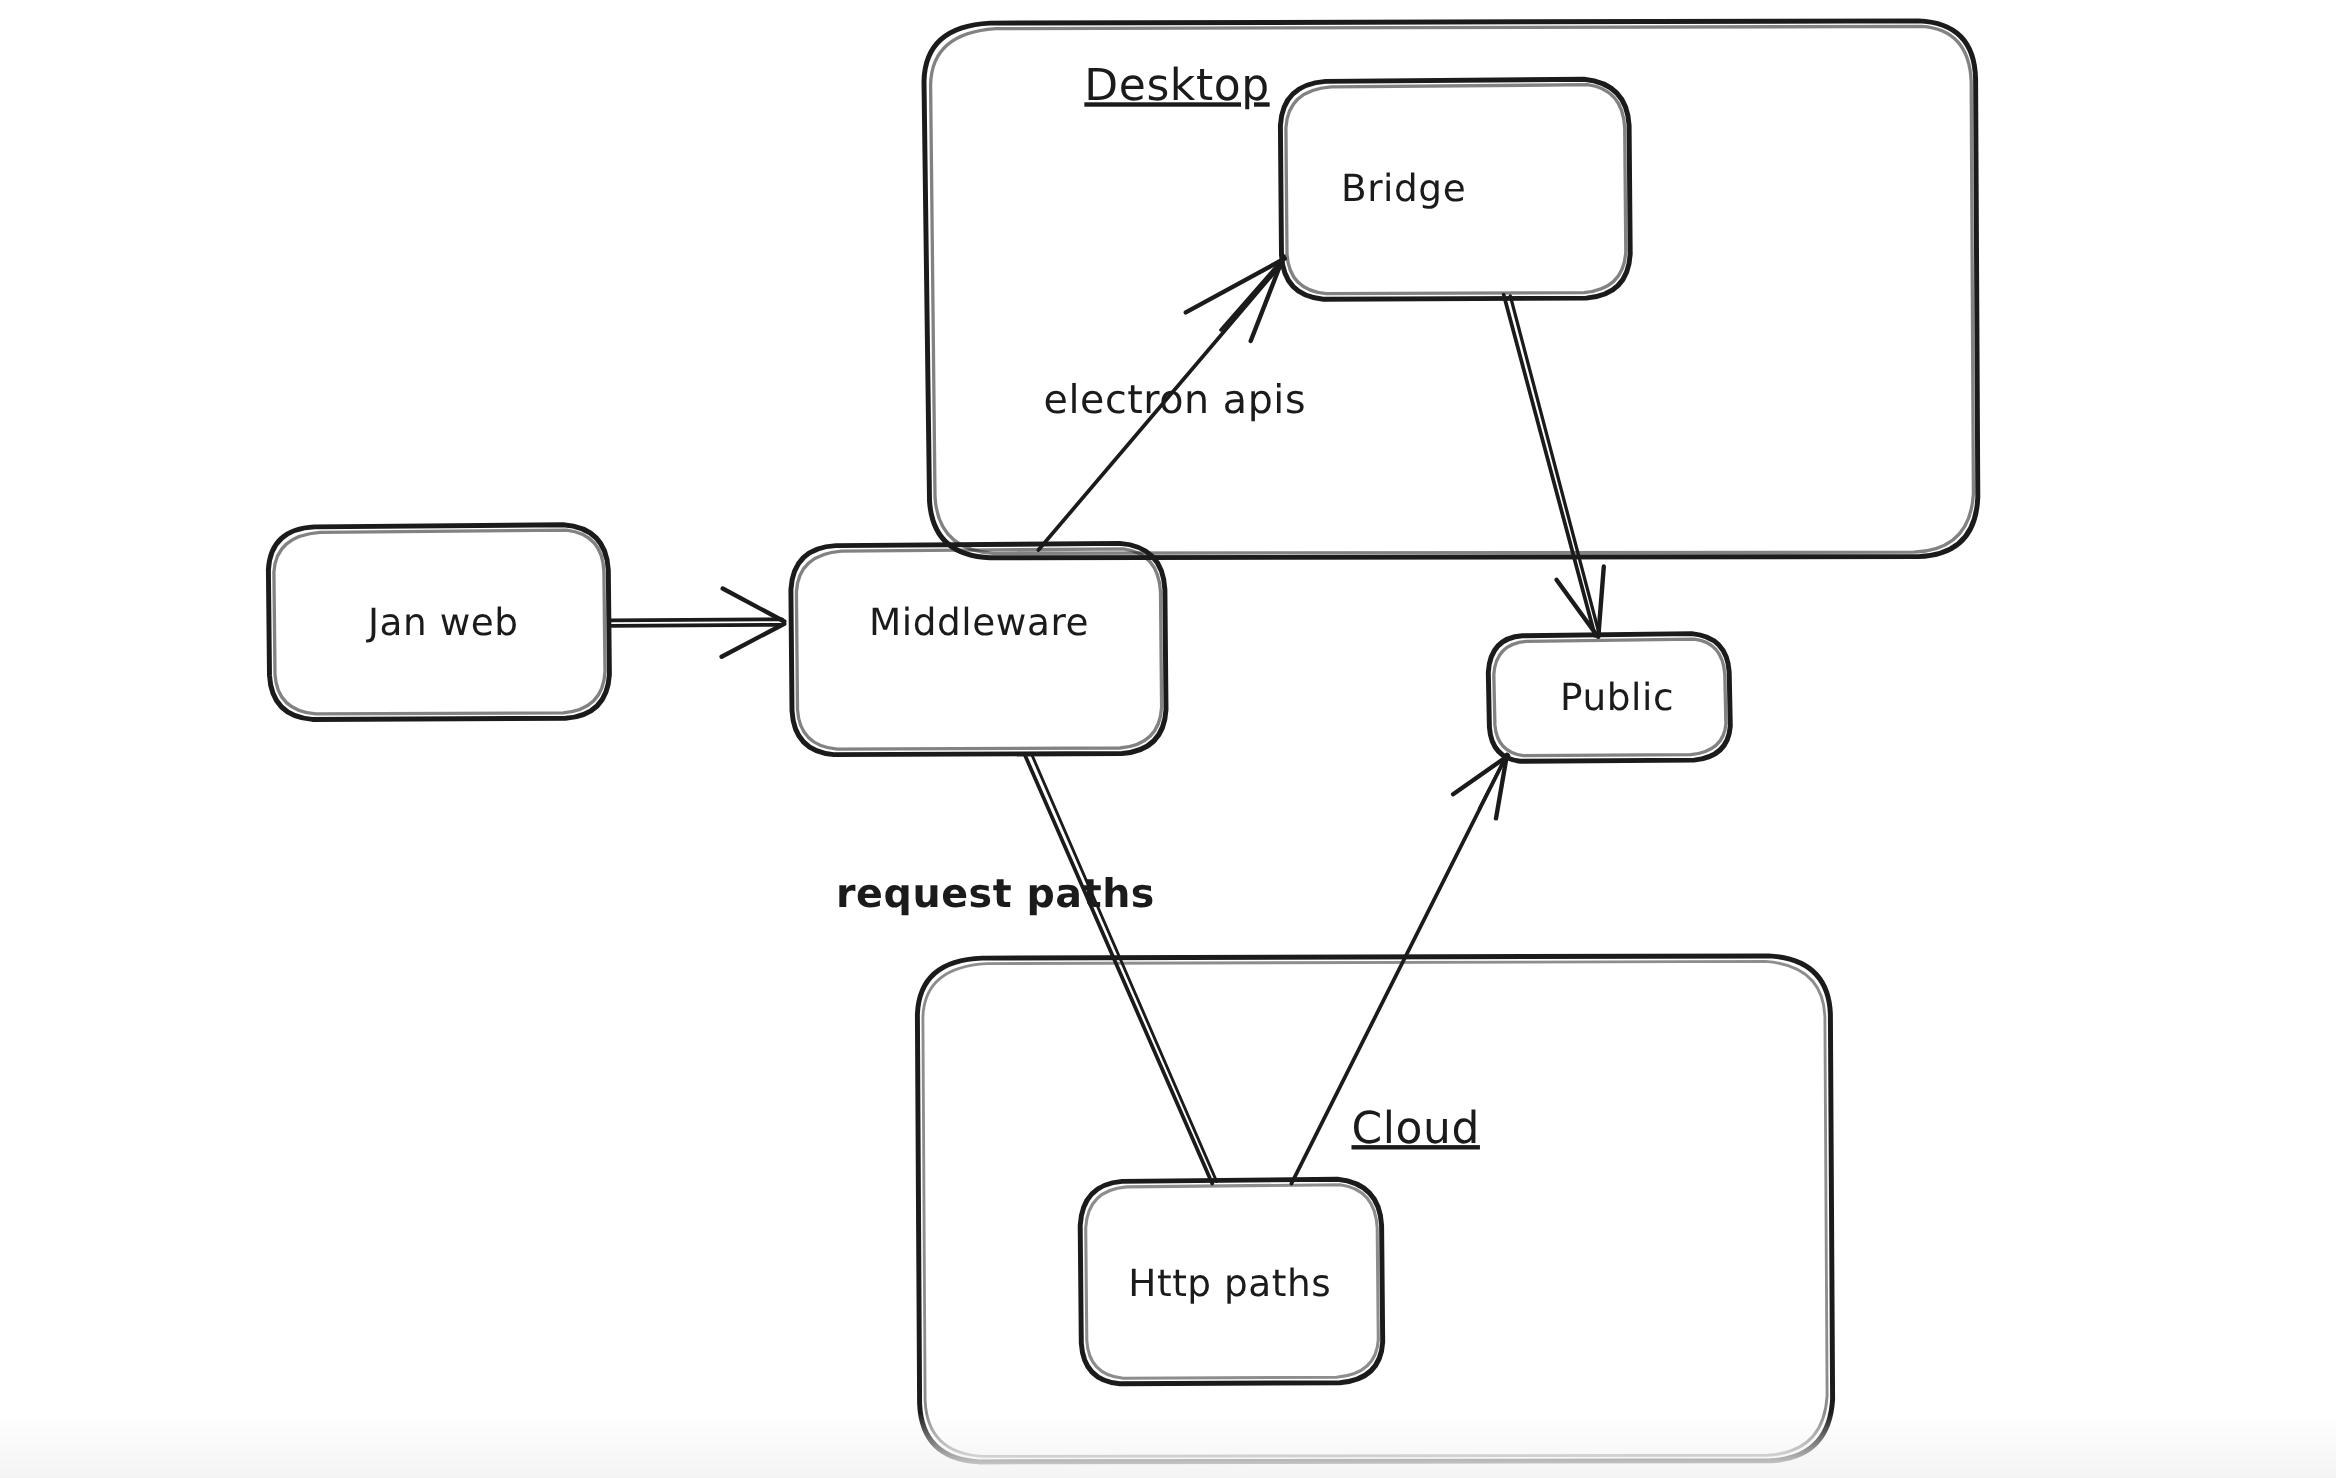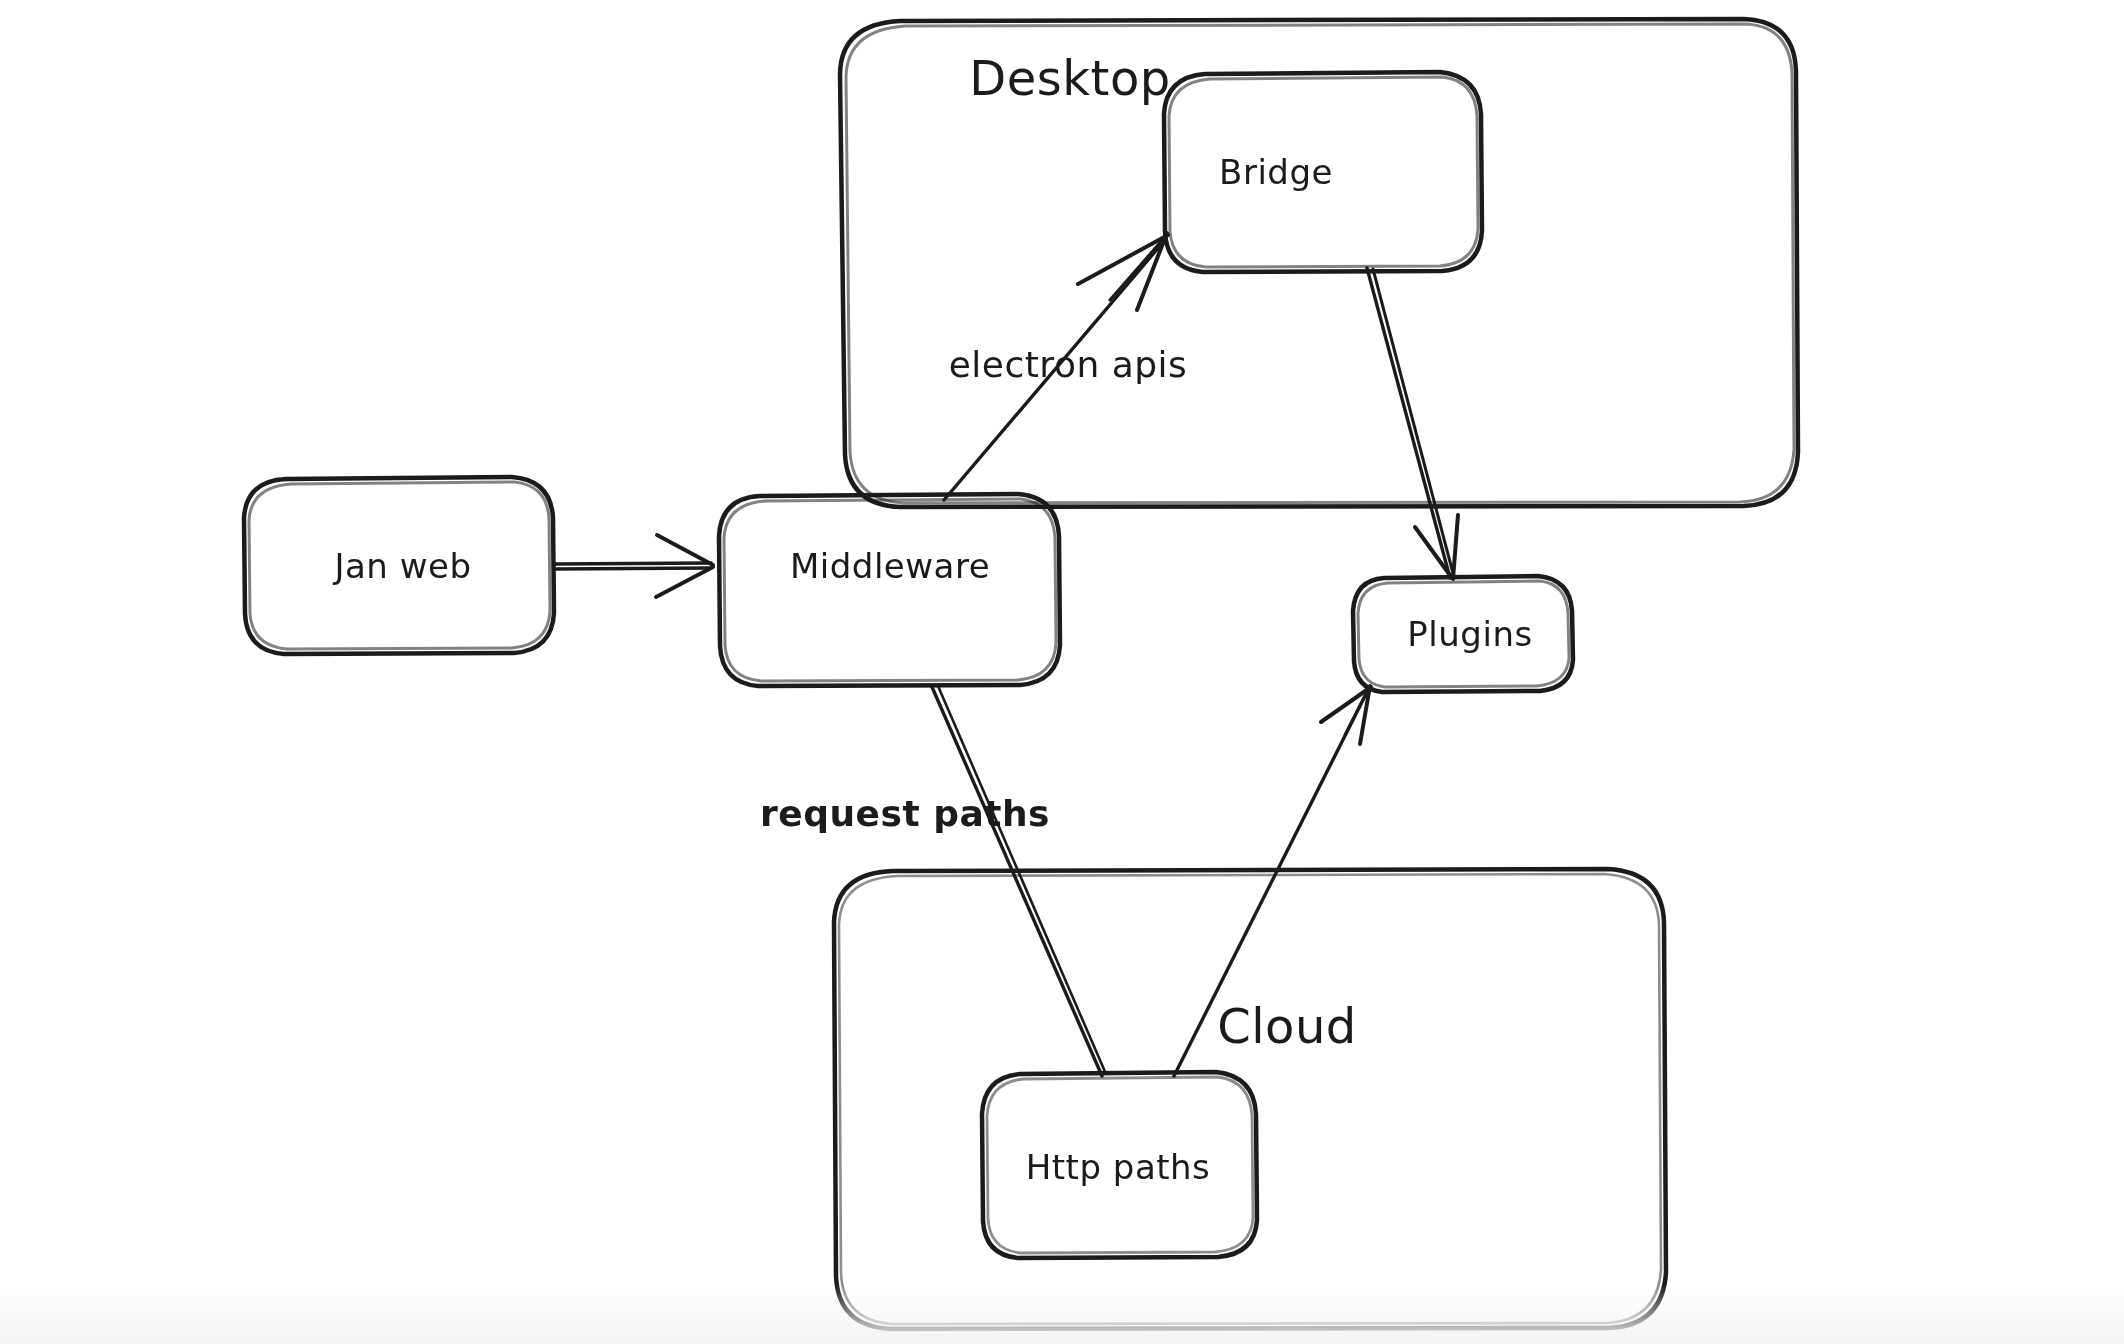--- a/index.html
+++ b/index.html
@@ -39,22 +39,23 @@
     font-family: "DejaVu Sans", sans-serif;
     white-space: nowrap;
     letter-spacing: 0.5px;
     -webkit-font-smoothing: antialiased;
   }
   .node-label {
     font-size: 34px;
     transform: translate(-50%, -50%);
   }
   .group-label {
-    font-size: 48px;
+    font-size: 40px;
     transform: translate(-50%, -50%);
+    text-decoration: underline;
   }
   .edge-label {
     font-size: 36px;
     transform: translate(-50%, -50%);
   }
   .note-block {
     position: absolute;
     font-size: 36px;
     line-height: 1.28;
     color: #1b1b1b;
@@ -149,21 +150,21 @@
   <div class="lbl group-label" style="left:1070px; top:78px;">Desktop</div>
 
   <div class="lbl group-label" style="left:1287px; top:1026px;">Cloud</div>
 
   <div class="lbl node-label" style="left:403px; top:566px;">Jan web</div>
 
   <div class="lbl node-label" style="left:890px; top:566px;">Middleware</div>
 
   <div class="lbl node-label" style="left:1276px; top:172px;">Bridge</div>
 
-  <div class="lbl node-label" style="left:1470px; top:634px;">Plugins</div>
+  <div class="lbl node-label" style="left:1470px; top:634px;">Public</div>
 
   <div class="lbl node-label" style="left:1118px; top:1167px;">Http paths</div>
 
   <div class="lbl edge-label" style="left:1068px; top:364px;">electron apis</div>
 
   <div class="lbl edge-label" style="left:905px; top:813px;font-weight:bold;">request paths</div>
 
 
   <div class="bottom-fade"></div>
 

